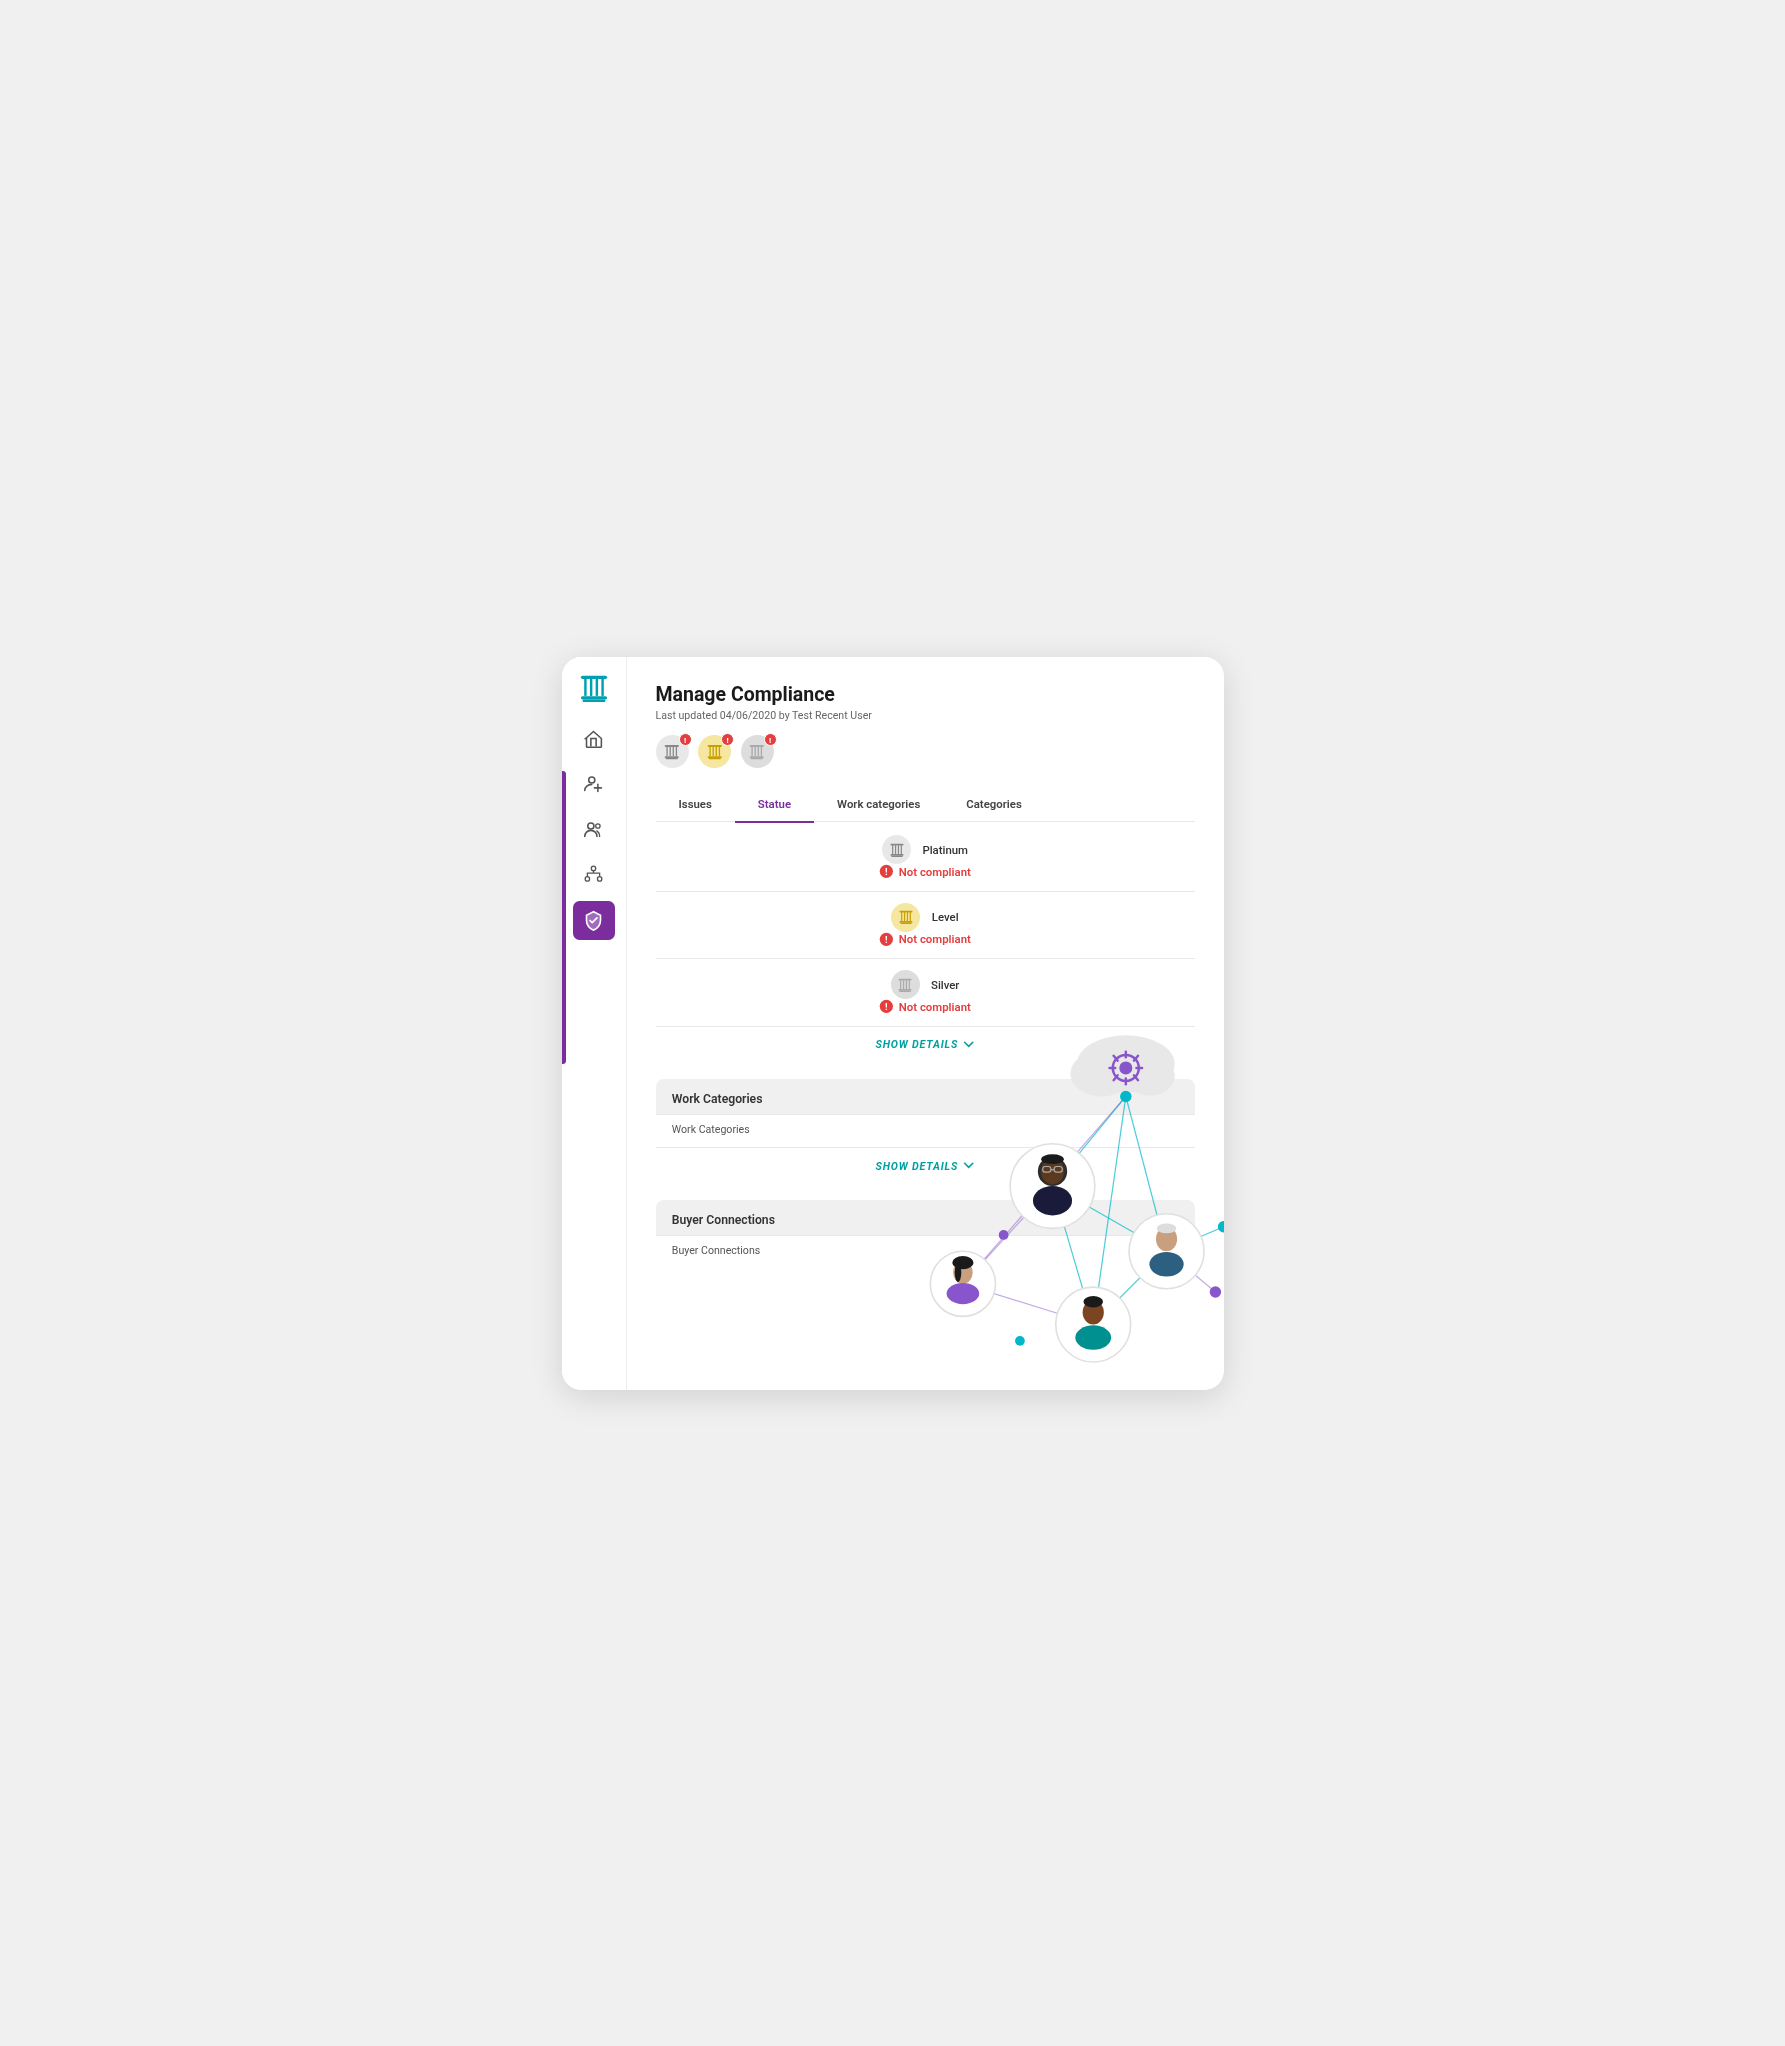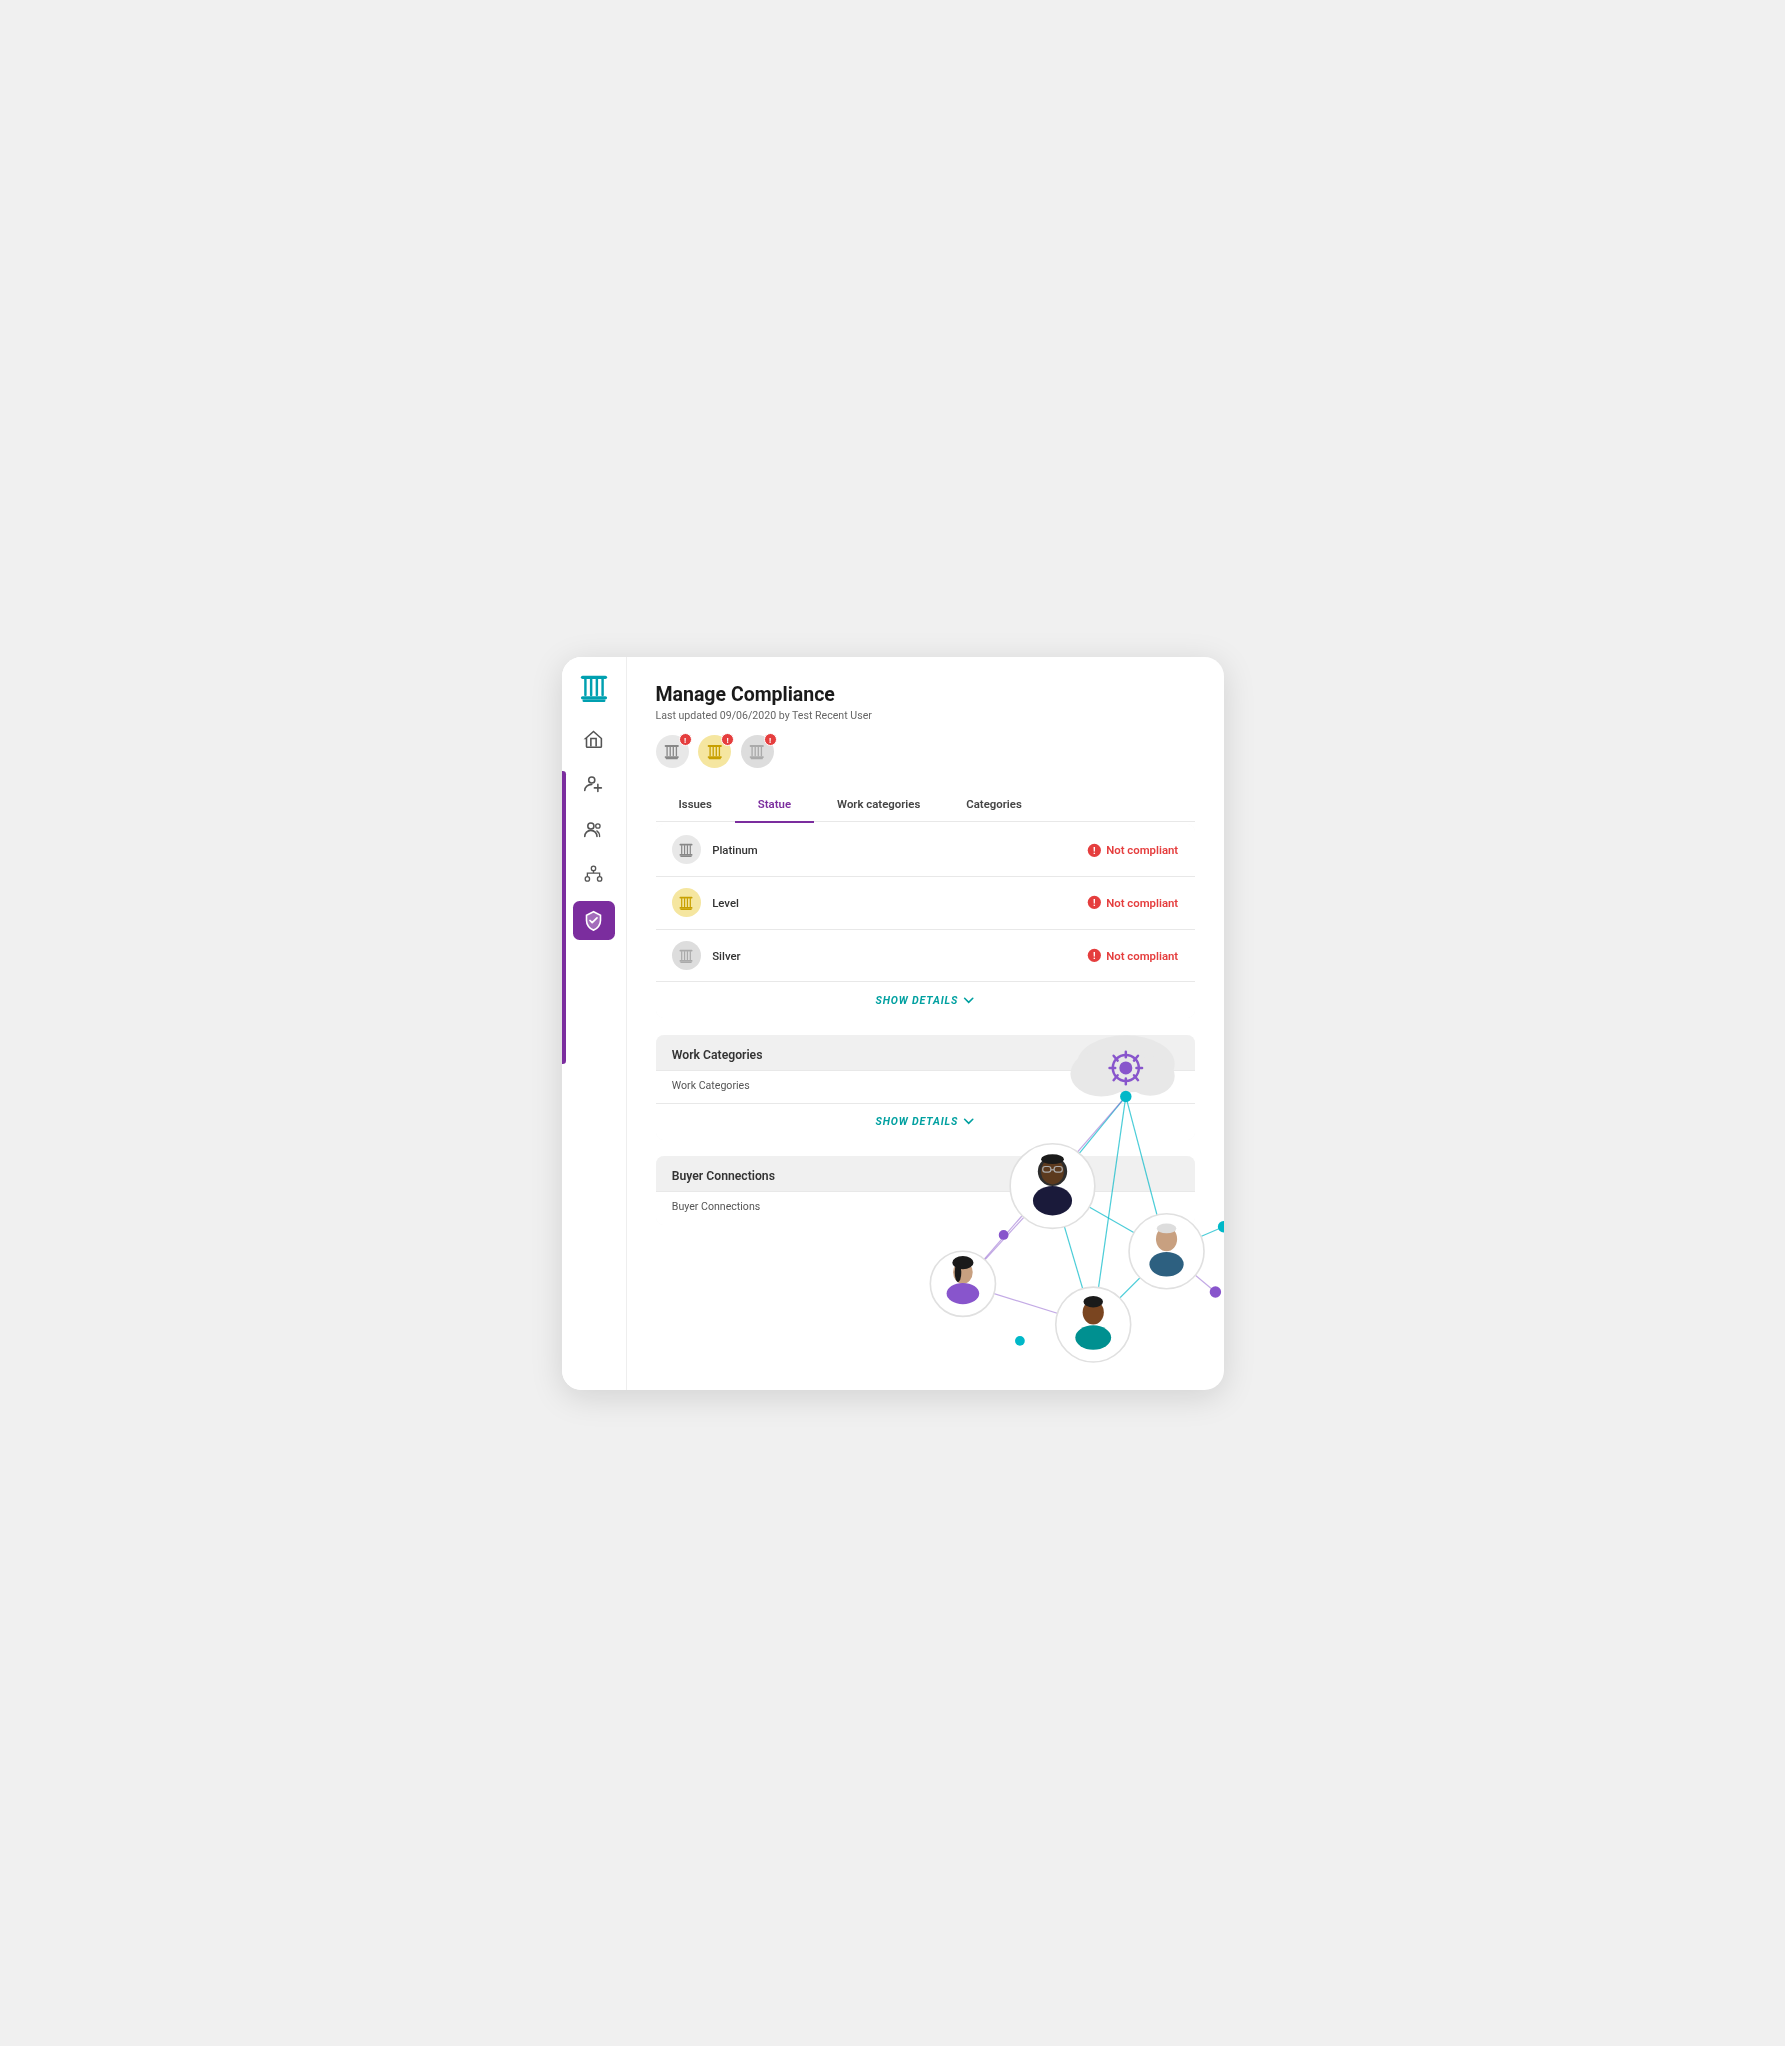--- a/index.html
+++ b/index.html
@@ -180,20 +180,21 @@
       background: #f0f0f0;
     }
 
     .compliance-row {
       display: flex;
       align-items: center;
       padding: 11.4px 16.3px;
       border-top: 0.8px solid #e8e8e8;
       background: #fff;
       justify-content: space-between;
+      flex-direction: column;
     }
 
     .compliance-row:first-of-type {
       border-top: none;
     }
 
     .compliance-left {
       display: flex;
       align-items: center;
       gap: 11.4px;
@@ -328,21 +329,21 @@
           <path d="M12 2L4 6v6c0 5 3.5 9.7 8 11 4.5-1.3 8-6 8-11V6L12 2z" fill="rgba(255,255,255,0.3)" stroke="#fff" stroke-width="1.8"></path>
           <path d="M8 12l2.5 2.5L16 9" stroke="#fff" stroke-width="2" stroke-linecap="round" stroke-linejoin="round"></path>
         </svg>
       </div>
     </div>
   </div>
 
   <div class="main-content">
 
     <h1 class="page-title">Manage Compliance</h1>
-    <p class="last-updated">Last updated 09/06/2020 by Test Recent User</p>
+    <p class="last-updated">Last updated 04/06/2020 by Test Recent User</p>
 
     <div class="badge-row">
 
       <div class="badge-icon">
         <div class="badge-bg" style="background:#e8e8e8;">
           <svg width="19.5" height="19.5" viewBox="0 0 44 44" fill="none">
             <rect x="6" y="32" width="32" height="4" rx="2" fill="#888"></rect>
             <rect x="8" y="36" width="28" height="3" rx="1.5" fill="#888"></rect>
             <rect x="10" y="10" width="3" height="22" rx="1.5" fill="#888"></rect>
             <rect x="17" y="10" width="3" height="22" rx="1.5" fill="#888"></rect>

